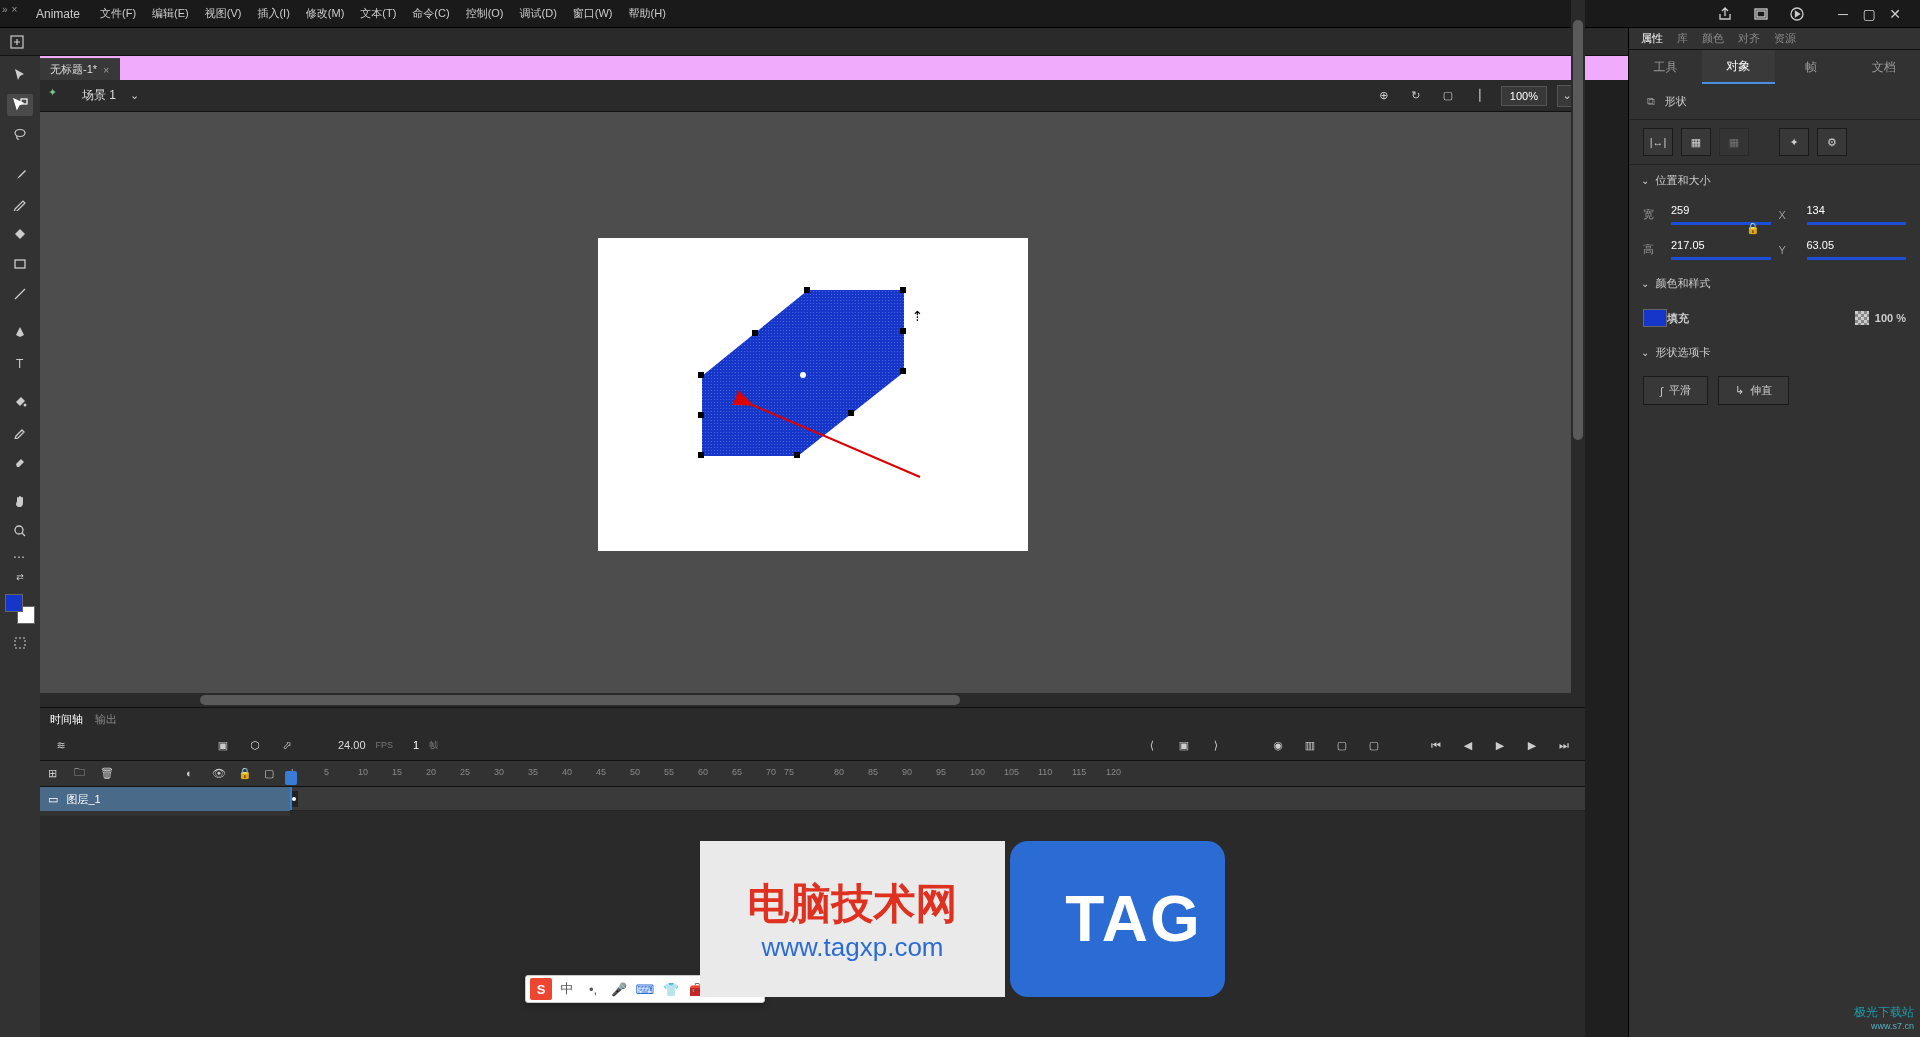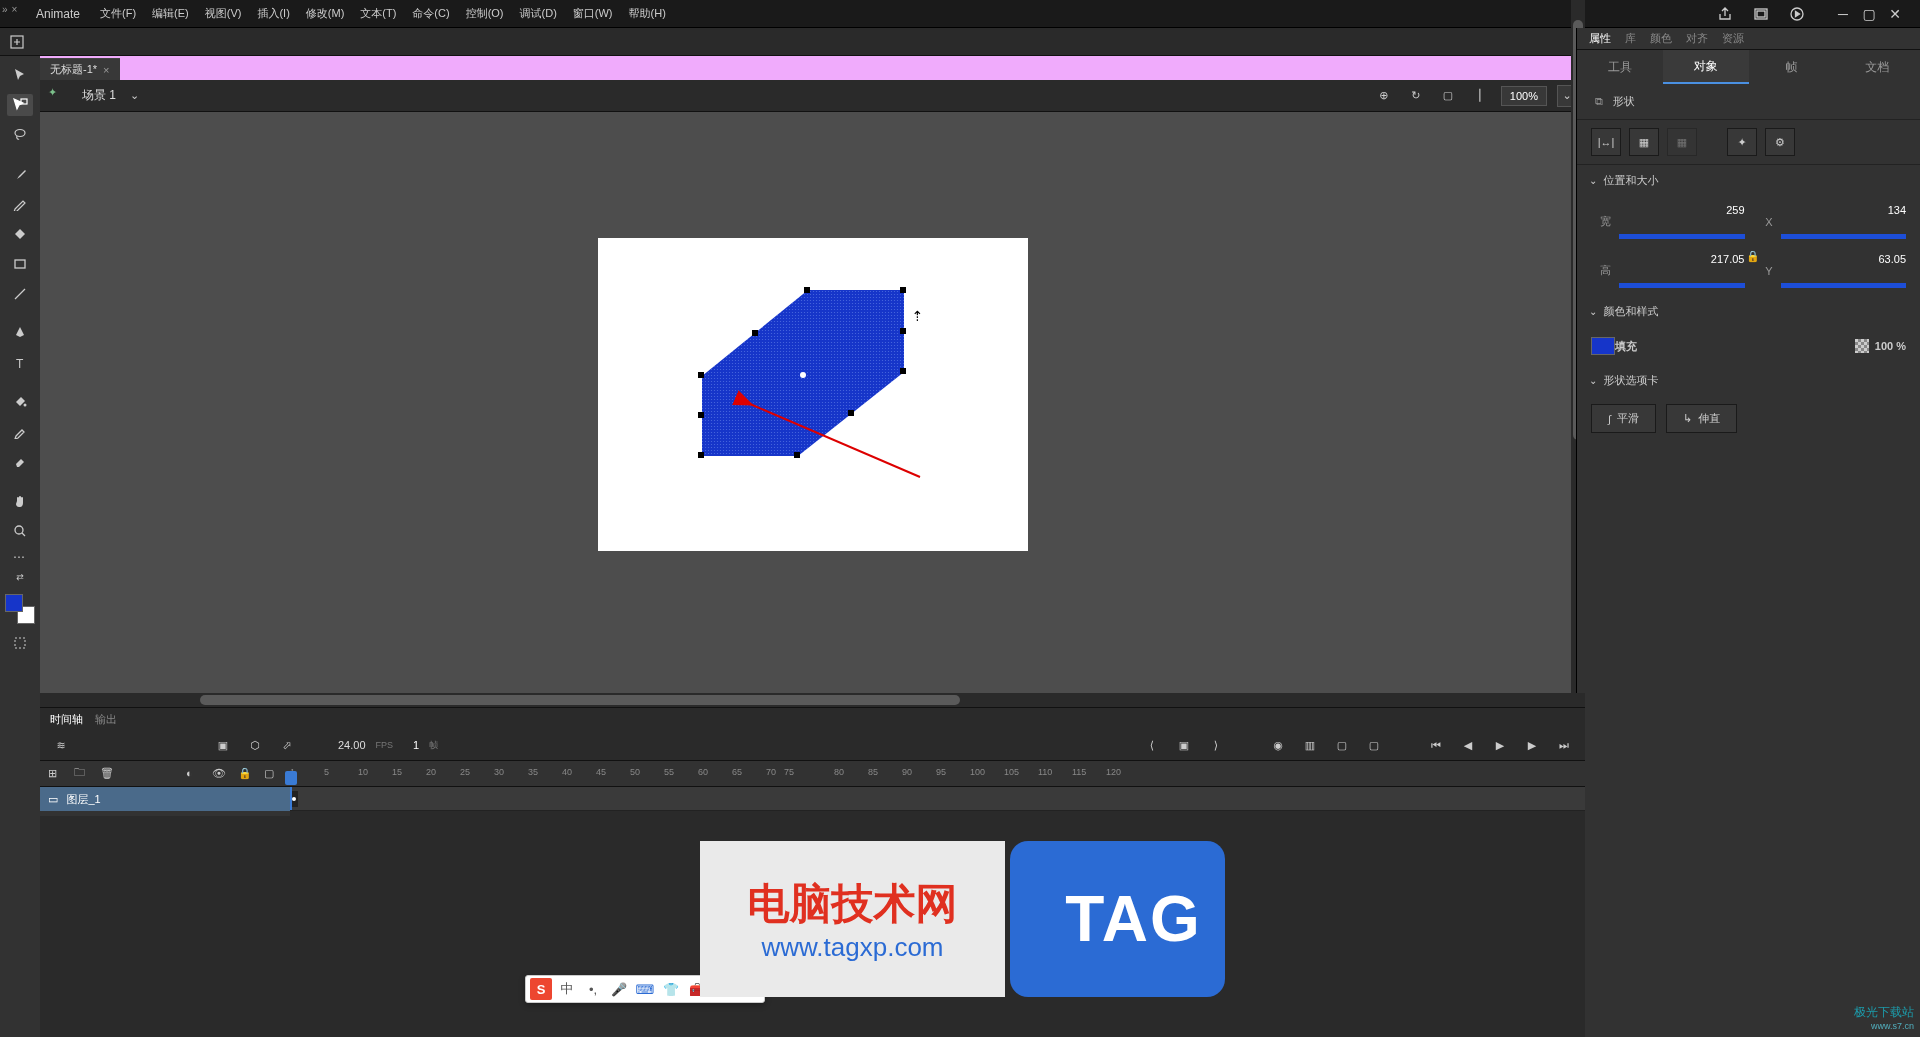--- a/index.html
+++ b/index.html
@@ -45,36 +45,36 @@
 .scrollbar-v { position:absolute; right:335px; top:0; bottom:14px; width:14px; background:#2a2a2a; }
 .scrollbar-v .thumb { position:absolute; top:20px; height:420px; left:2px; right:2px; background:#5a5a5a; border-radius:6px; }
 
 .stage { width: 430px; height: 313px; background: #fff; position: relative; margin-top:-40px; }
 .shape { position: absolute; left: 100px; top: 52px; width: 208px; height: 166px; }
 .shape svg { overflow: visible; }
 .handle { width: 6px; height: 6px; background: #000; position: absolute; }
 .arrow-ann { position:absolute; left:700px; top:295px; pointer-events:none; }
 .cursor-ann { position:absolute; left:700px; top:295px; font-size:12px; color:#000; }
 
-.right-panel { width: 344px; background: #323232; position: absolute; right: 0; top: 28px; bottom: 0; border-left: 1px solid #000; text-align: right; }
+.right-panel { width: 292px; background: #323232; position: absolute; right: 0; top: 28px; bottom: 0; border-left: 1px solid #000; }
 .ptabs { display: flex; gap: 14px; padding: 4px 12px; font-size: 11px; border-bottom: 1px solid #111; height:22px; align-items:center; }
 .ptabs span { color: #888; cursor:pointer; }
 .ptabs span.active { color: #fff; }
 .subtabs { display: flex; height: 34px; align-items: stretch; font-size: 12px; }
 .subtabs div { flex: 1; display: flex; align-items: center; justify-content: center; color: #999; cursor:pointer; }
 .subtabs div.active { color: #fff; border-bottom: 2px solid #4a90e2; background:#3a3a3a; }
 .section-hdr { display: flex; align-items: center; padding: 8px 12px; color: #ccc; gap: 6px; }
 .section-hdr .chev { font-size: 10px; }
 .shape-row { display:flex; align-items:center; gap:10px; padding:10px 18px; border-bottom:1px solid #222; }
 .icon-row { display: flex; gap: 8px; padding: 8px 14px; border-bottom: 1px solid #222; }
 .icon-row .ib { width: 30px; height: 28px; background: #383838; border: 1px solid #1a1a1a; display:flex; align-items:center; justify-content:center; color:#ccc; cursor:pointer; }
 .icon-row .gap { width: 14px; }
 .prop-grid { padding: 8px 14px; display: grid; grid-template-columns: 20px 1fr 20px 1fr; row-gap: 14px; column-gap: 8px; align-items: center; color:#999; }
 .prop-grid .lab { color: #999; }
-.prop-grid .val { color: #fff; border-bottom:5px solid #1d4ed8; padding-bottom:18px; }
+.prop-grid .val { color: #fff; border-bottom:3px solid #1d4ed8; padding-bottom:6px; }
 .fill-row { display: flex; align-items: center; padding: 10px 14px; font-weight: bold; }
 .fill-sw { width: 24px; height: 18px; background: #1635c9; border:1px solid #666; }
 .fill-row .pct { margin-left:auto; display:flex; align-items:center; gap:6px; color:#ccc; }
 .fill-row .checker { width:14px; height:14px; background: repeating-conic-gradient(#888 0 25%, #ccc 0 50%) 0 0/6px 6px; }
 .btn-row { display:flex; gap:10px; padding:8px 14px; }
 .btn-row .btn { background:#383838; border:1px solid #1a1a1a; padding:6px 16px; color:#ccc; display:flex; align-items:center; gap:6px; cursor:pointer; }
 
 .bottom-panel { position:absolute; left:40px; right:335px; bottom:0; height:130px; background:#2a2a2a; border-top:1px solid #111; }
 .tl-tabs { display:flex; gap:12px; padding:4px 10px; font-size:11px; height:22px; align-items:center;text-align:right; }
 .tl-tabs span { color:#888; cursor:pointer; }

